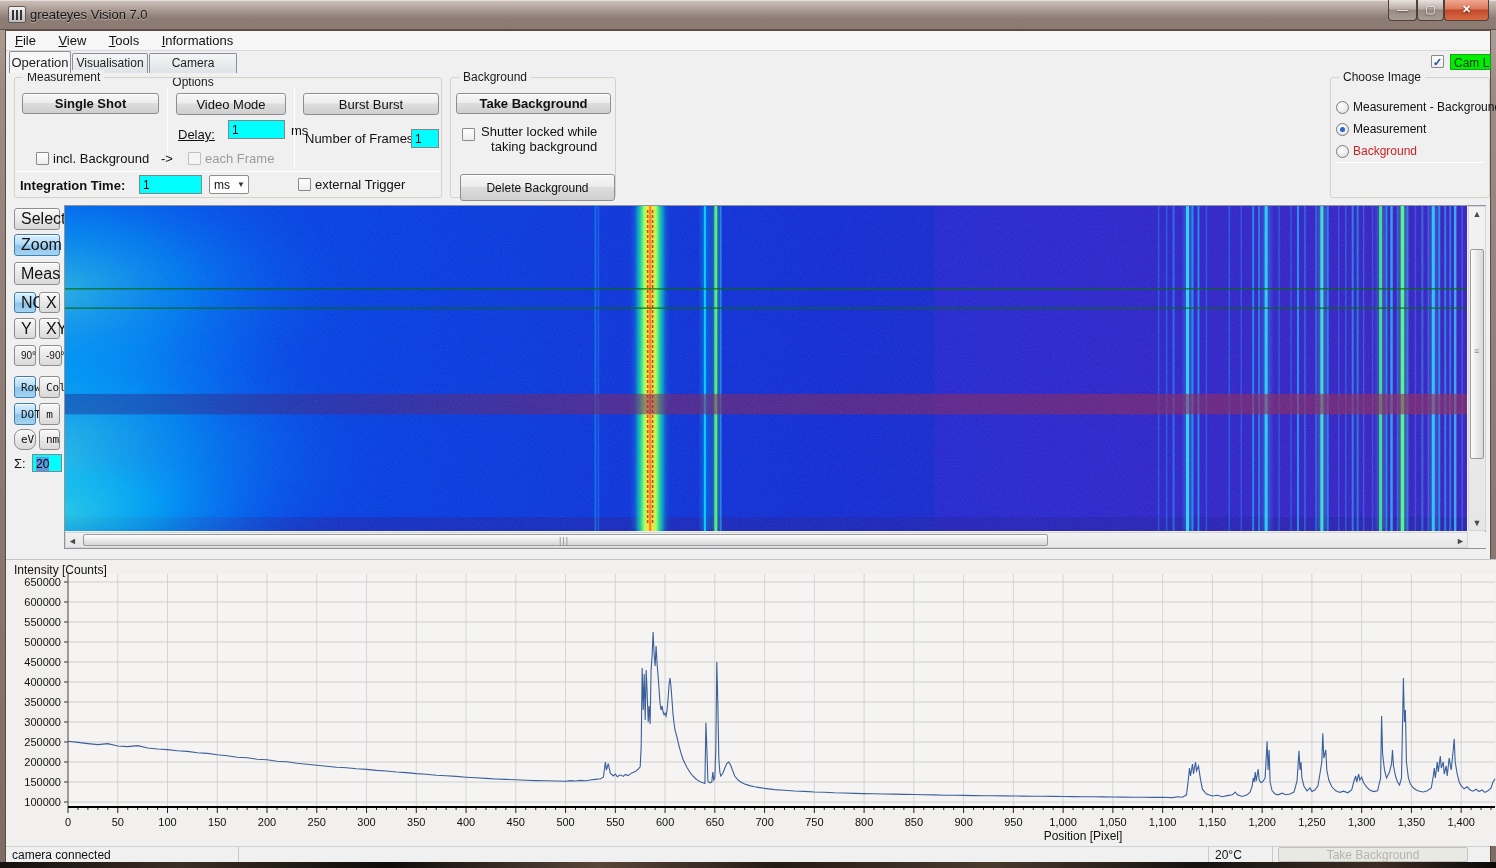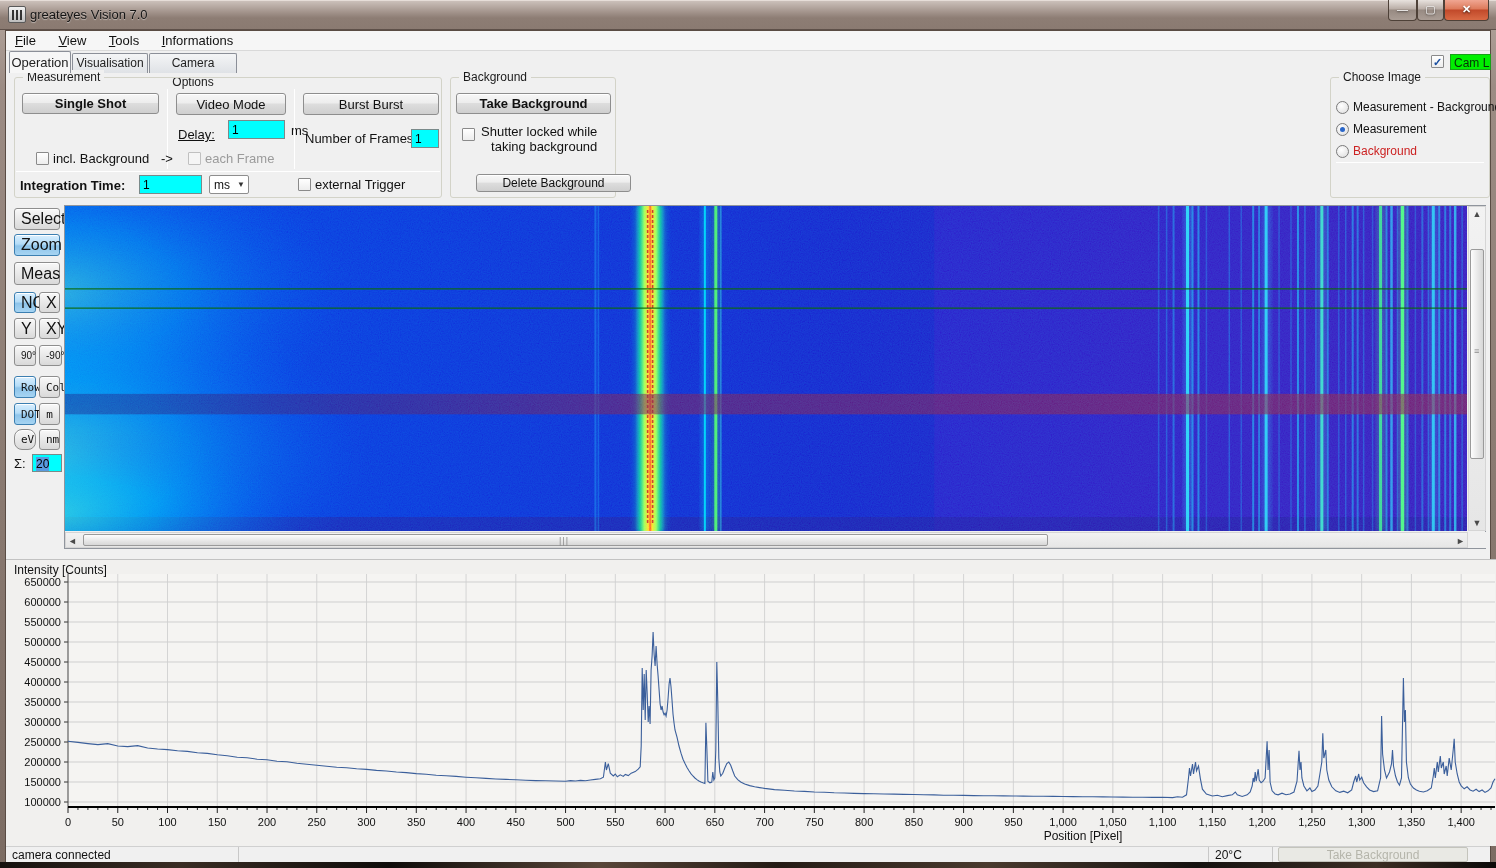--- a/index.html
+++ b/index.html
@@ -148,21 +148,21 @@
 
     <div class="groupbox abs" style="left:444px;top:46px;width:166px;height:121px;">
       <span class="grouplabel">Background</span>
     </div>
     <button class="btn bold abs" style="left:450px;top:62px;width:155px;height:21px;">Take Background</button>
     <div class="checkbox abs" style="left:456px;top:97px;"></div>
     <div class="lbl abs" style="left:475px;top:93px;line-height:15px;font-size:13px;text-align:right;">
       <span>Shutter locked while</span><br>
       <span>taking background</span>
     </div>
-    <button class="btn small abs" style="left:470px;top:143px;width:155px;height:18px;">Delete Background</button>
+    <button class="btn small abs" style="left:454px;top:143px;width:155px;height:27px;">Delete Background</button>
 
     <div class="groupbox abs" style="left:1324px;top:46px;width:160px;height:121px;">
       <span class="grouplabel">Choose Image</span>
     </div>
     <div class="radio abs" style="left:1330px;top:70px;"></div>
     <div class="lbl abs" style="left:1347px;top:69px;font-size:12px;">Measurement - Background</div>
     <div class="radio selected abs" style="left:1330px;top:92px;">
         <span class="dot"></span>
       </div>
     <div class="lbl abs" style="left:1347px;top:91px;font-size:12px;">Measurement</div>

